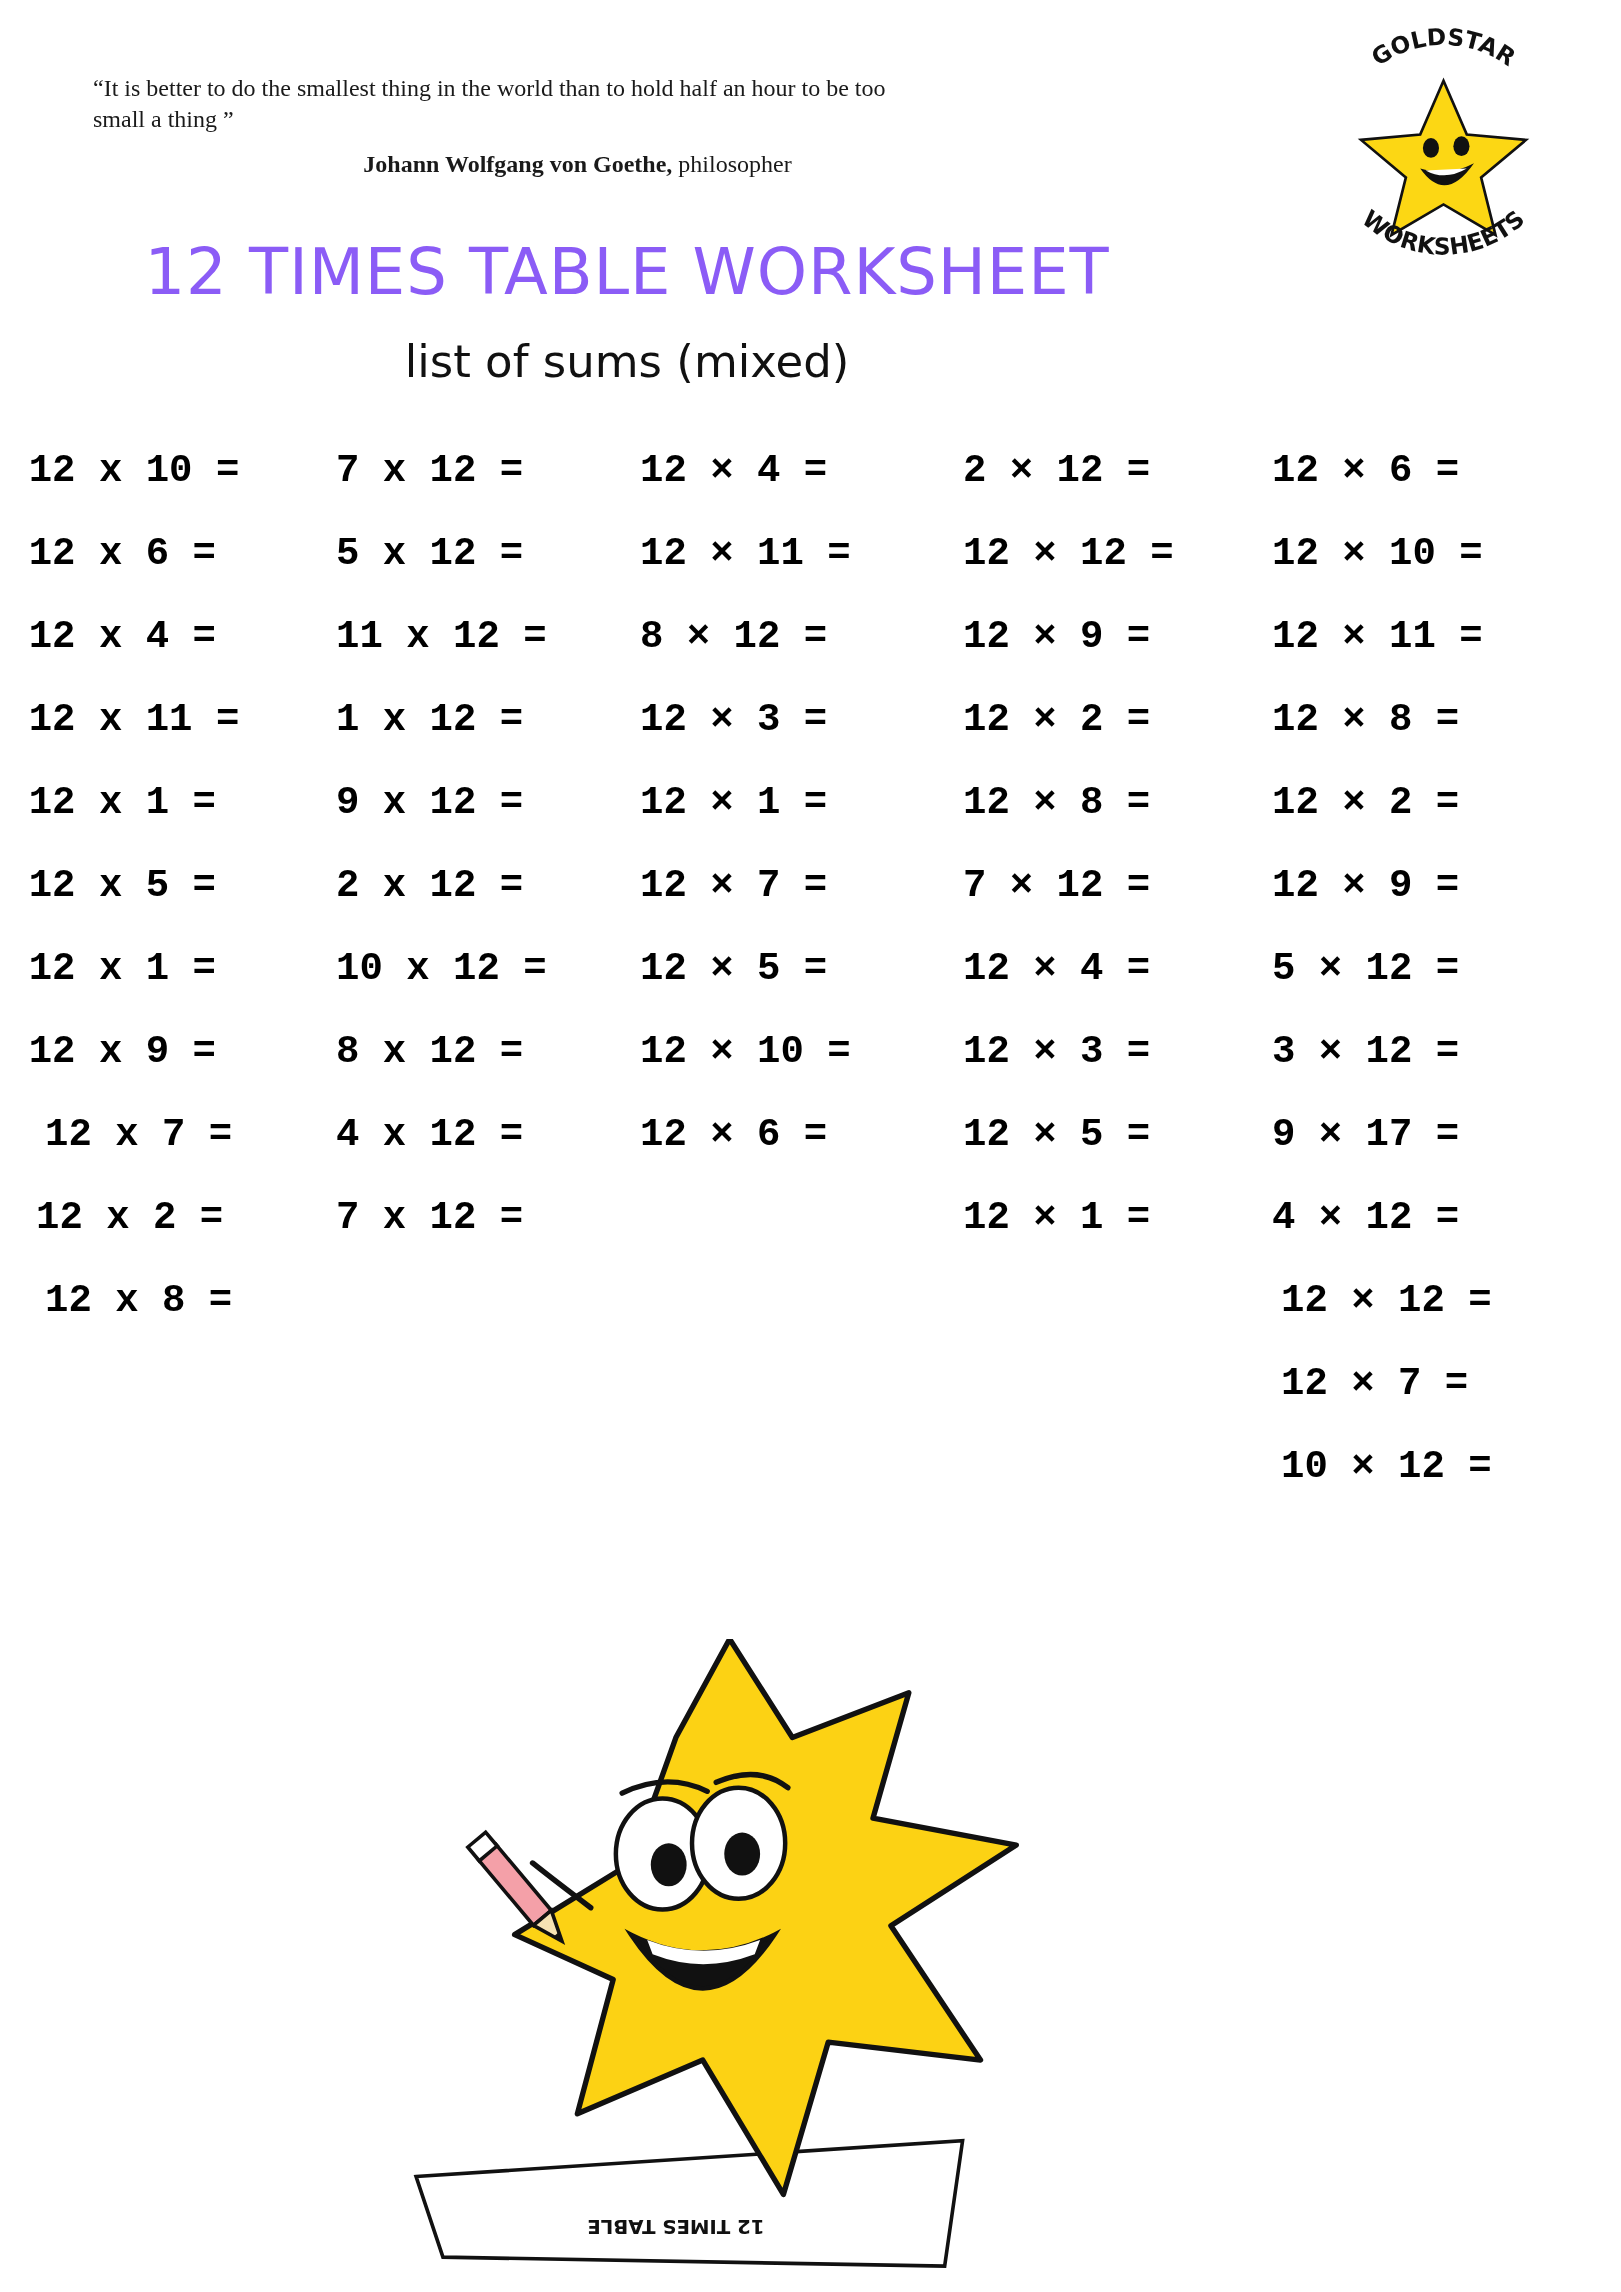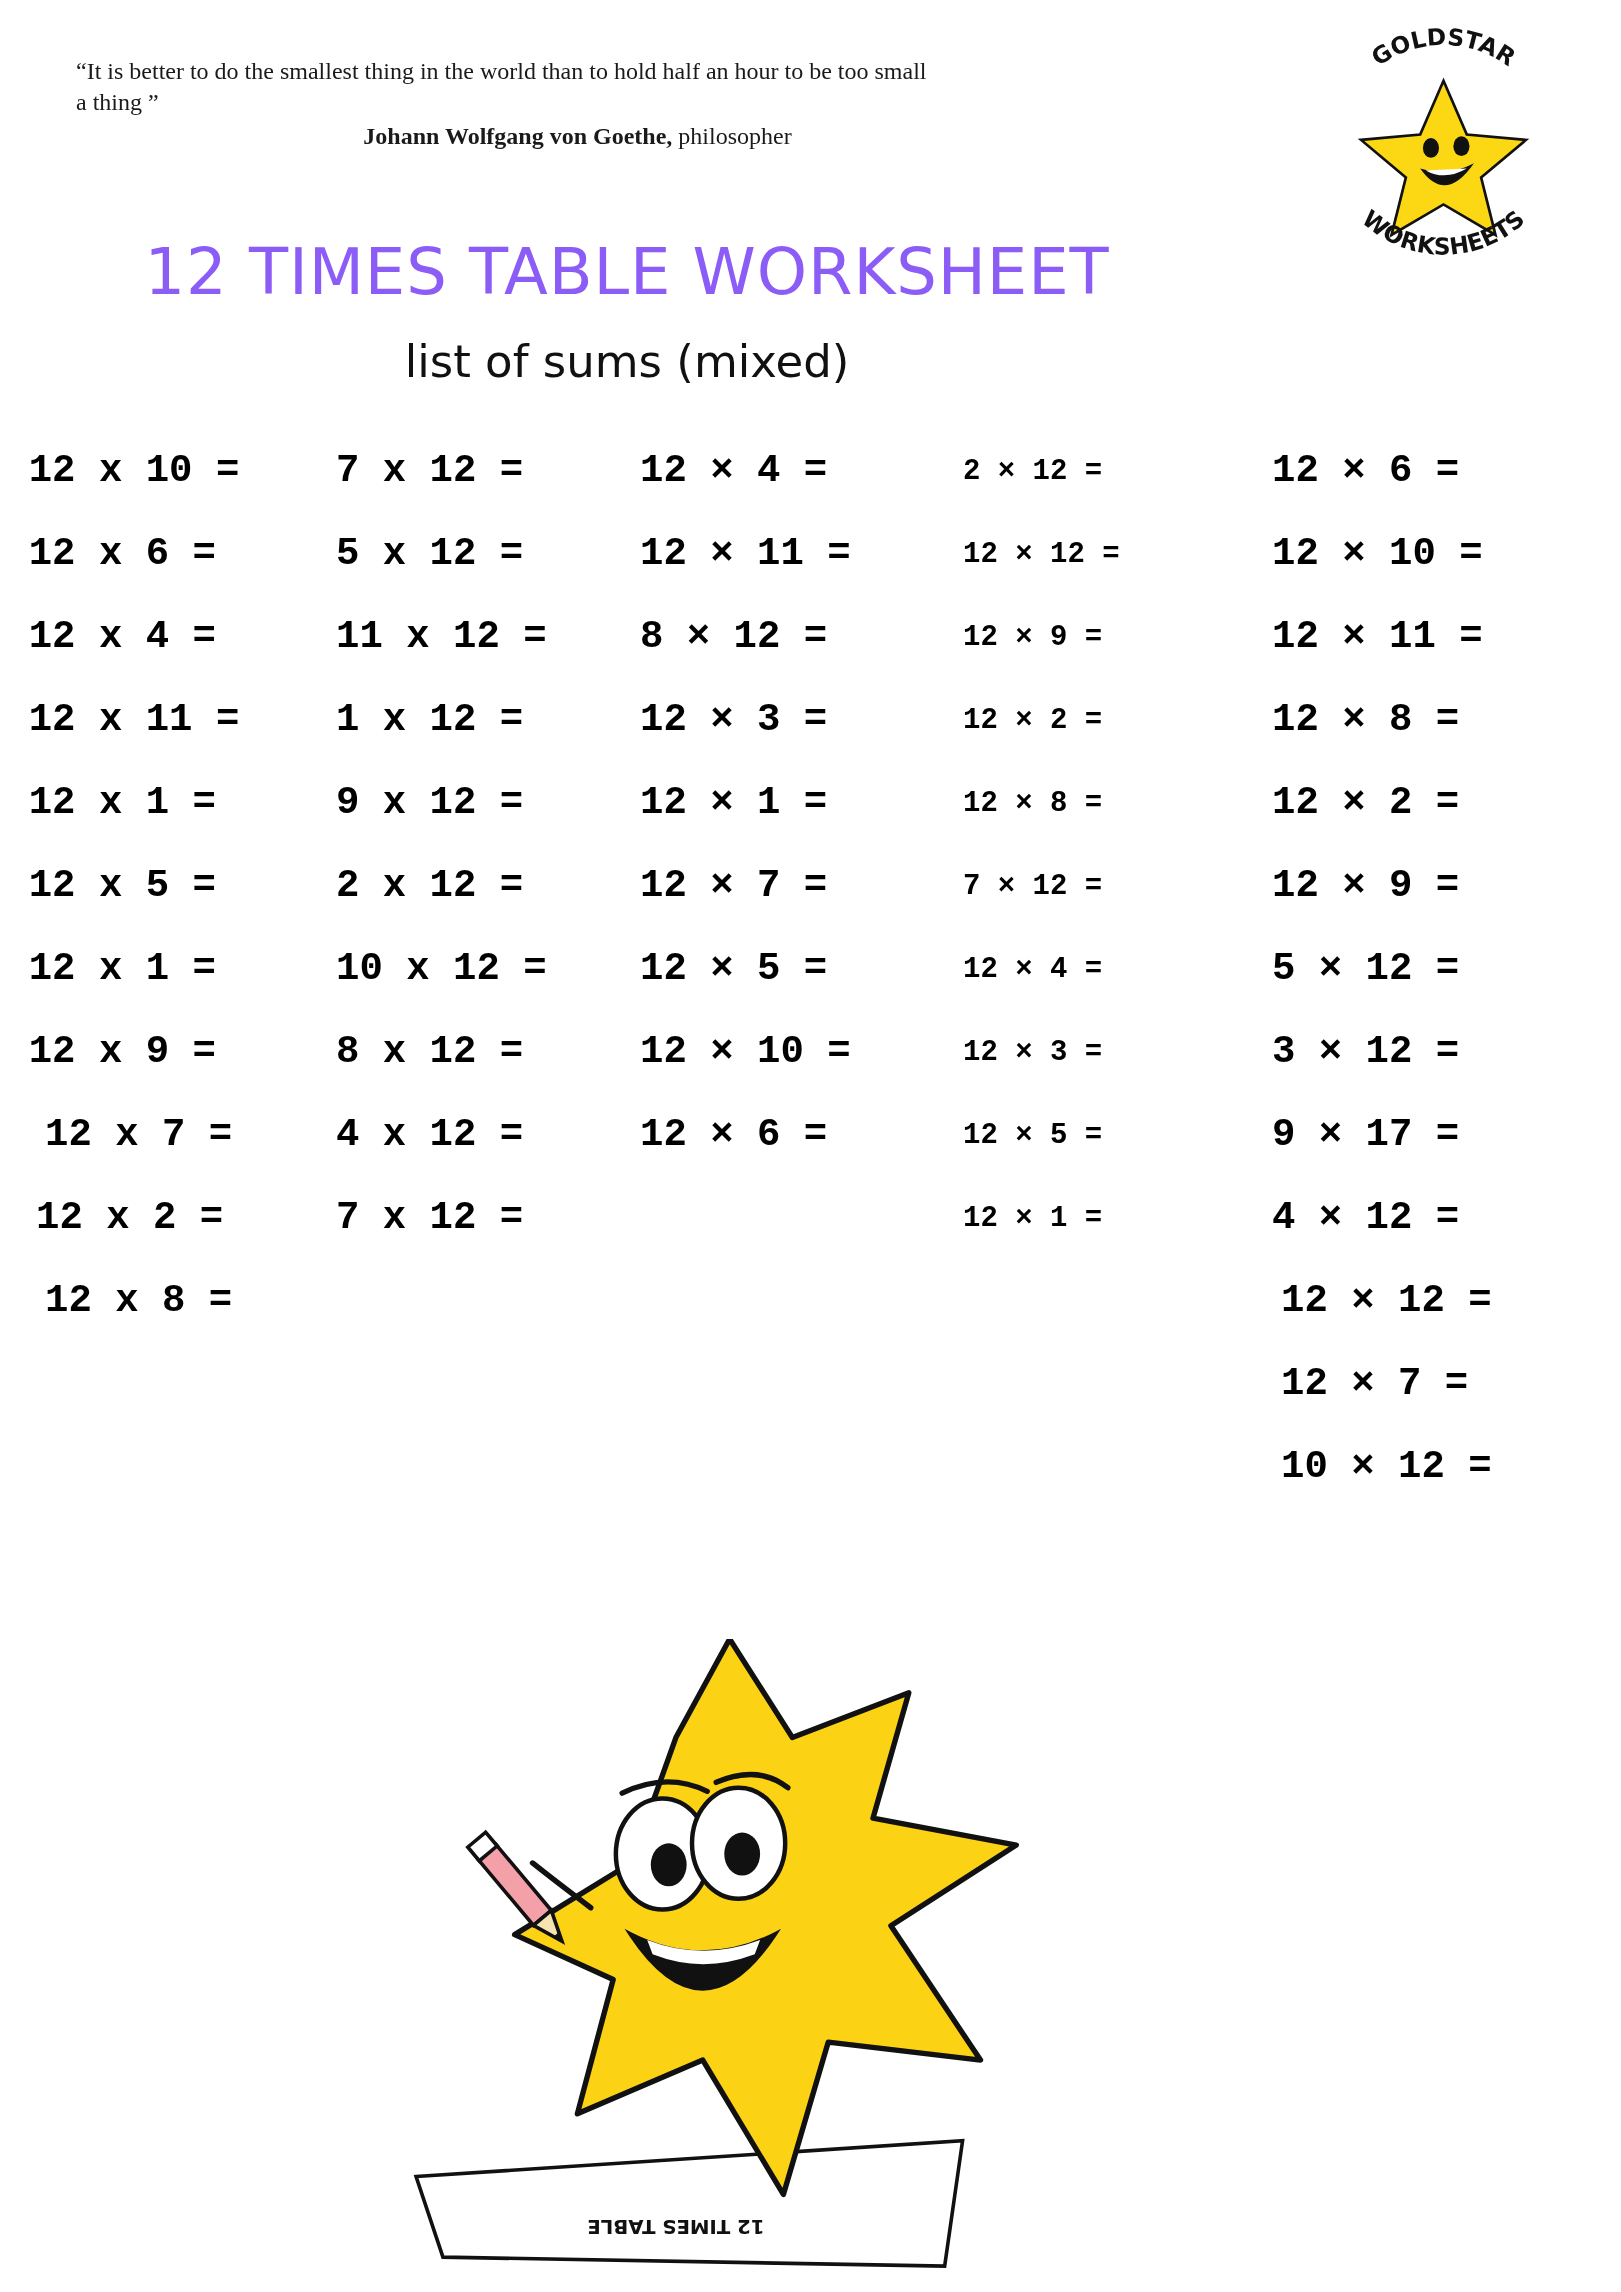--- a/index.html
+++ b/index.html
@@ -20,21 +20,21 @@
     position: absolute;
     left: 76px;
     top: 56px;
     width: 860px;
   }
   #quote-text {
     font-family: "Liberation Serif", serif;
     font-size: 24px;
     line-height: 1.28;
     color: #1a1a1a;
-    margin: 0;
+    margin: 17px;
   }
   #quote-attrib {
     font-family: "Liberation Serif", serif;
     font-size: 24px;
     color: #1a1a1a;
     margin: 5.4px 0 0 0;
     text-align: center;
     padding-left: 143px;
   }
   #quote-attrib .author {
@@ -103,21 +103,21 @@
     color: #000;
     font-size: 39px;
     height: 83px;
     line-height: 83px;
     white-space: nowrap;
   }
   
   #col-0 .sum { text-align: left;  font-size: 39px; padding-left: 19.7px; }
   #col-1 .sum { text-align: left;  font-size: 39px; padding-left: 0px; }
   #col-2 .sum { text-align: left;  font-size: 39px; padding-left: 0px; }
-  #col-3 .sum { text-align: left;  font-size: 29px; padding-left: 0px; }
+  #col-3 .sum { text-align: left;  font-size: 39px; padding-left: 0px; }
   #col-4 .sum { text-align: left;  font-size: 39px; padding-left: 0px; }
 
   
   #col-0 .sum:nth-child(9),
   #col-0 .sum:nth-child(11) { padding-left: 36px; }
   #col-0 .sum:nth-child(10) { padding-left: 27px; }
   #col-4 .sum:nth-child(11),
   #col-4 .sum:nth-child(12),
   #col-4 .sum:nth-child(13) { padding-left: 9px; }
 

